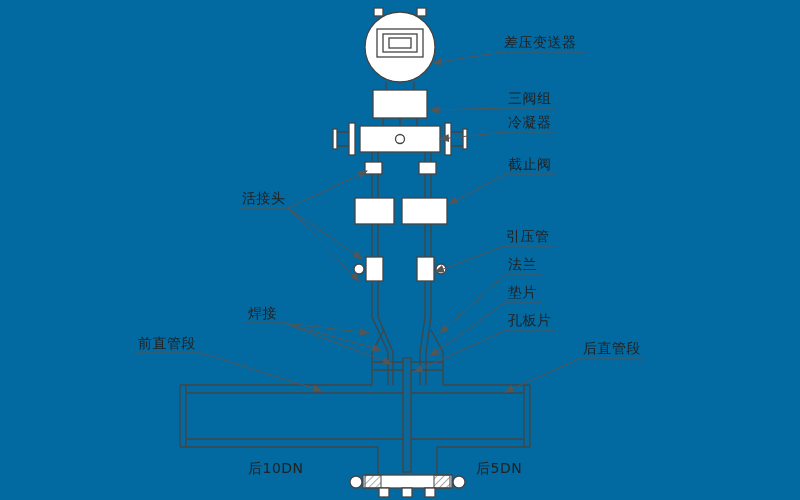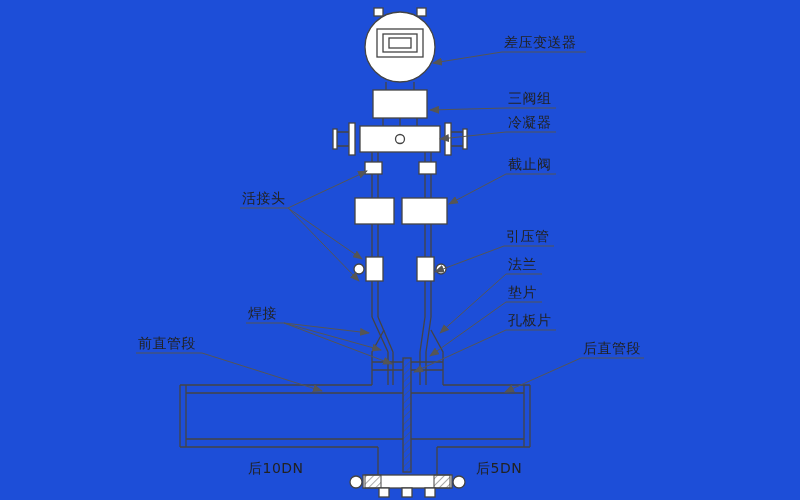--- a/index.html
+++ b/index.html
@@ -4,21 +4,21 @@
 <style>
   html, body {
     margin: 0;
     padding: 0;
     background: #ffffff;
   }
   .page {
     position: relative;
     width: 800px;
     height: 500px;
-    background: #1d4ed8;
+    background: #0369a1;
     overflow: hidden;
     font-family: "DejaVu Sans", sans-serif;
   }
   svg { display: block; }
   .outline {
     fill: none;
     stroke: #444444;
     stroke-width: 1.3;
   }
   .fillw {

